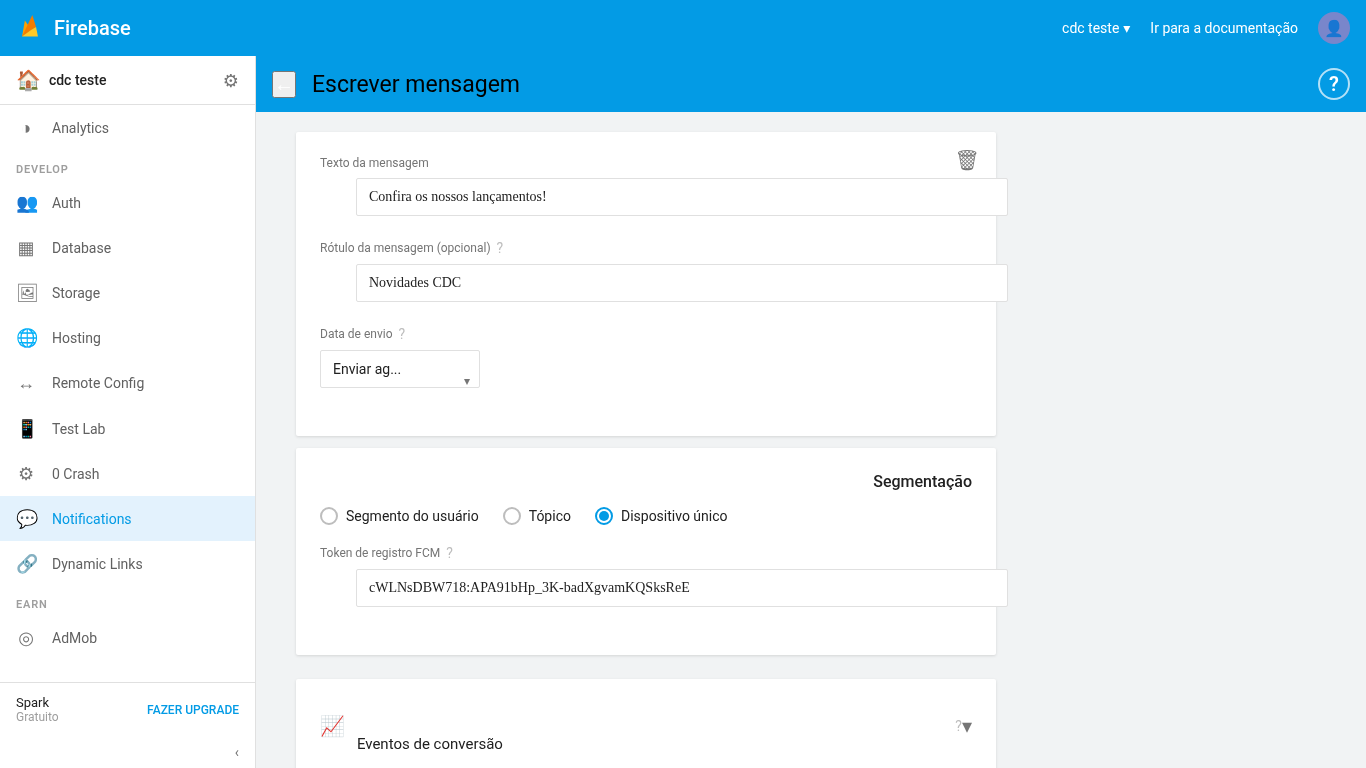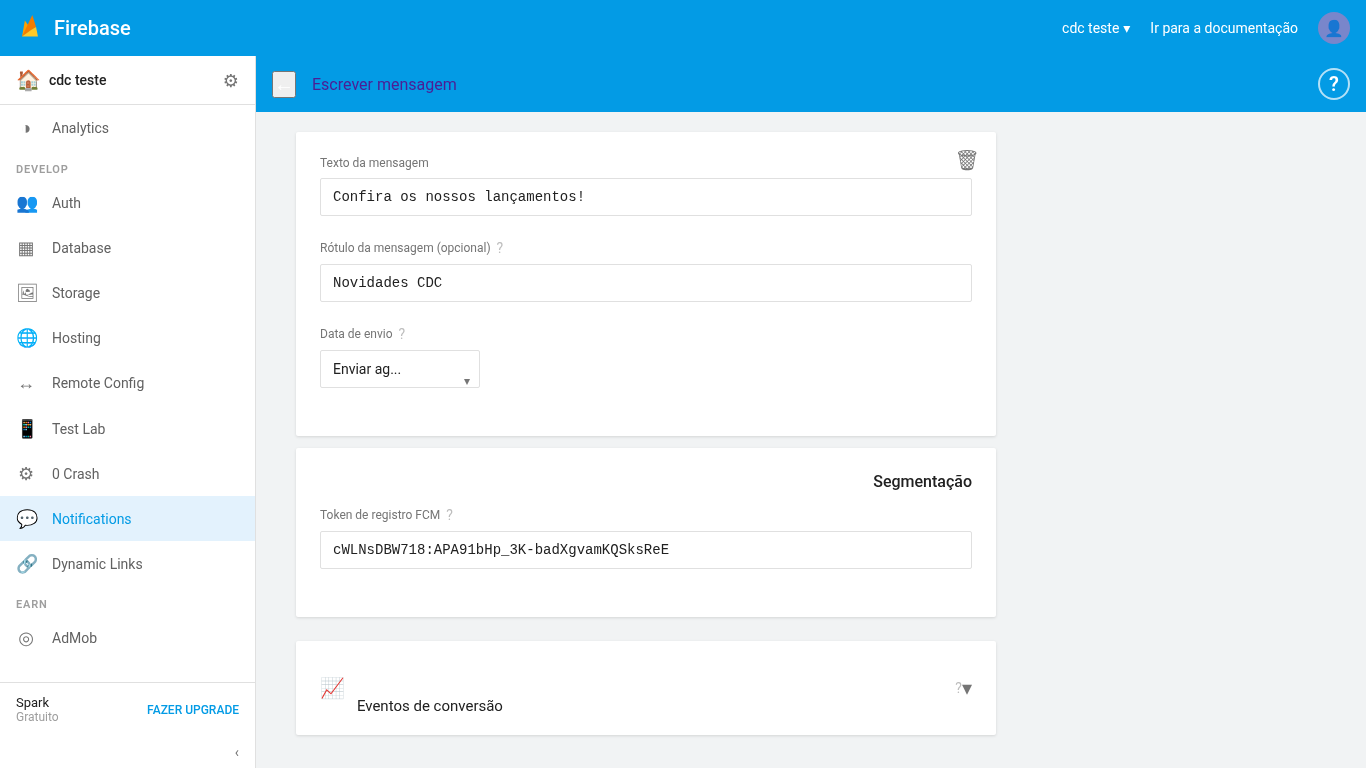--- a/index.html
+++ b/index.html
@@ -186,22 +186,22 @@
       align-items: center;
       padding: 0 16px;
       gap: 16px;
     }
     .page-header-back {
       color: white;
       font-size: 20px;
       cursor: pointer;
     }
     .page-header-title {
-      color: #4c1d95;
-      font-size: 16px;
+      color: #000000;
+      font-size: 23px;
       font-weight: 400;
       flex: 1;
     }
     .page-header-help {
       color: white;
       font-size: 20px;
       width: 32px;
       height: 32px;
       border-radius: 50%;
       border: 2px solid rgba(255,255,255,0.7);
@@ -253,21 +253,22 @@
       cursor: pointer;
     }
     .form-input {
       width: 100%;
       border: 1px solid #e0e0e0;
       border-radius: 2px;
       padding: 10px 12px;
       font-size: 14px;
       color: #212121;
       outline: none;
-      font-family: Liberation Mono, monospace;
+      font-family: Liberation Serif, serif;
+      margin-left: 36px;
     }
     .form-select-wrap {
       display: flex;
       align-items: flex-end;
       position: relative;
       width: 160px;
     }
     .form-select {
       width: 100%;
       border: 1px solid #e0e0e0;
@@ -518,20 +519,36 @@
                 <option>Agendar</option>
               </select>
               <span class="form-select-arrow">▾</span>
             </div>
           </div>
         </div>
 
         <div class="segmentation-section">
           <div class="segmentation-title">Segmentação</div>
 
+          <div class="radio-group">
+            <div class="radio-option">
+              <div class="radio-circle"></div>
+              <span>Segmento do usuário</span>
+            </div>
+            <div class="radio-option">
+              <div class="radio-circle"></div>
+              <span>Tópico</span>
+            </div>
+            <div class="radio-option">
+              <div class="radio-circle selected">
+                <div class="radio-inner"></div>
+              </div>
+              <span>Dispositivo único</span>
+            </div>
+          </div>
 
           <div class="form-group">
             <div class="form-label">
               <span>Token de registro FCM</span>
               <span class="form-label-help">?</span>
             </div>
             <input class="form-input" type="text" value="cWLNsDBW718:APA91bHp_3K-badXgvamKQSksReE" style="">
           </div>
         </div>
 

